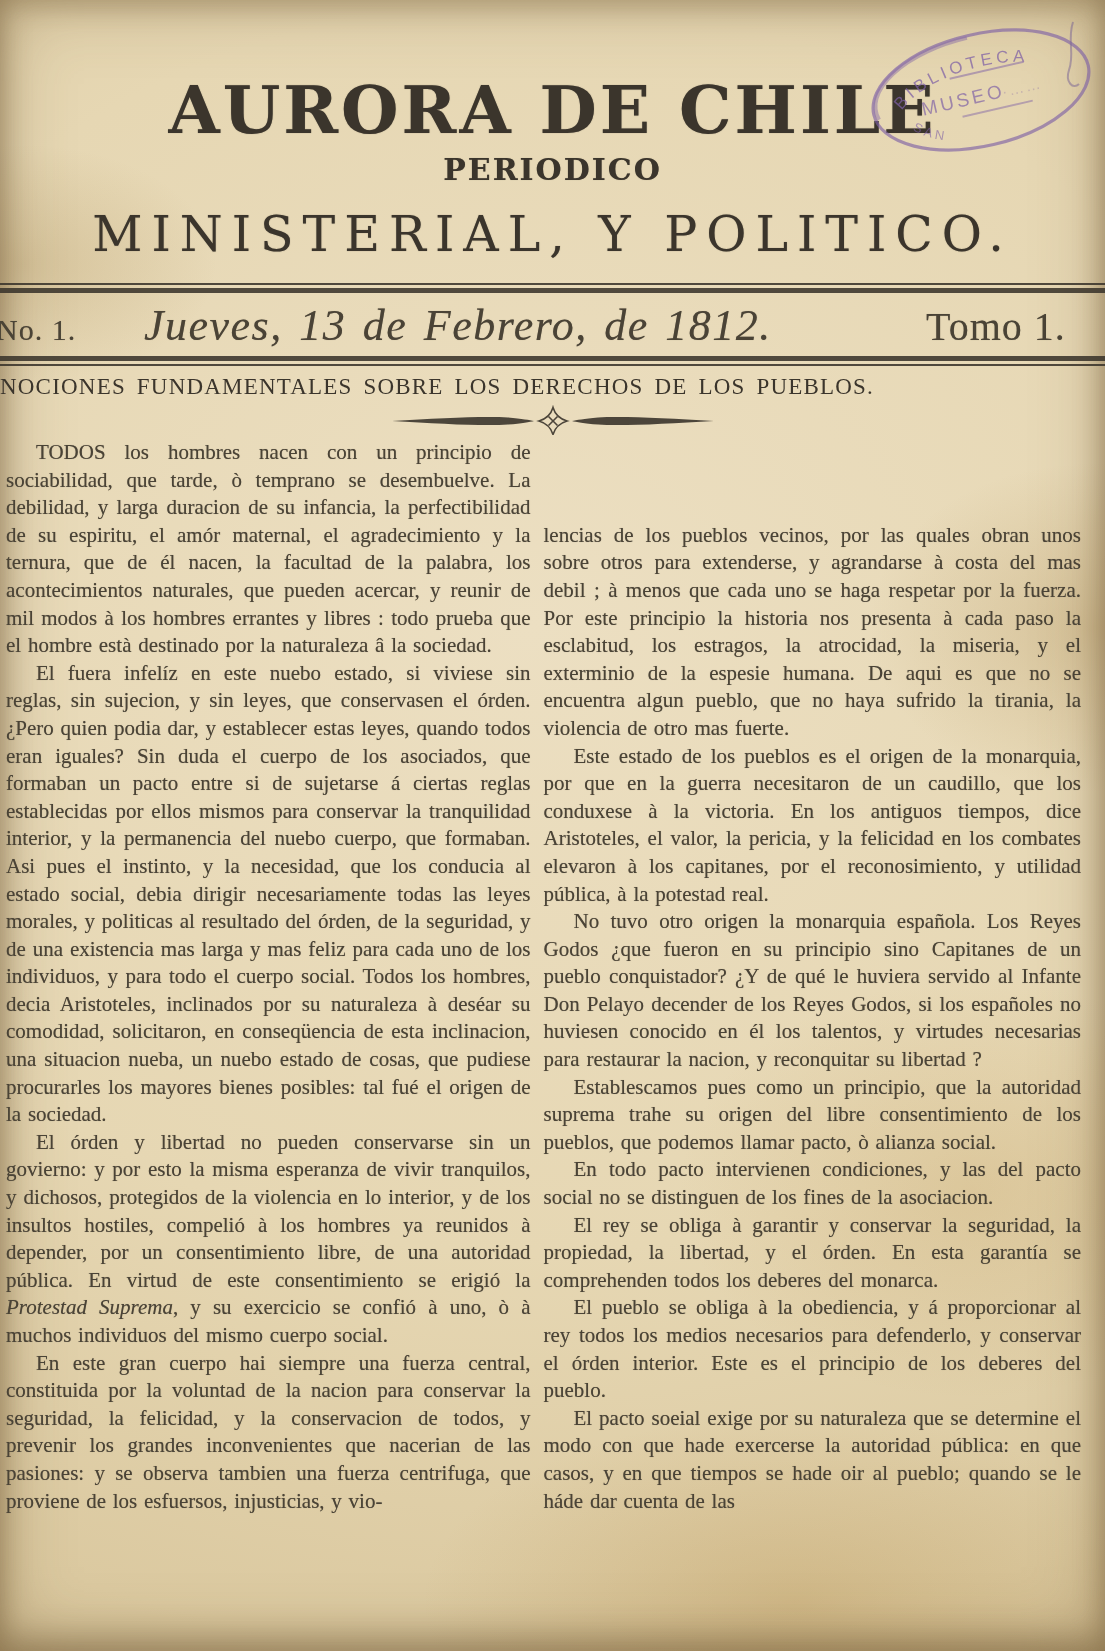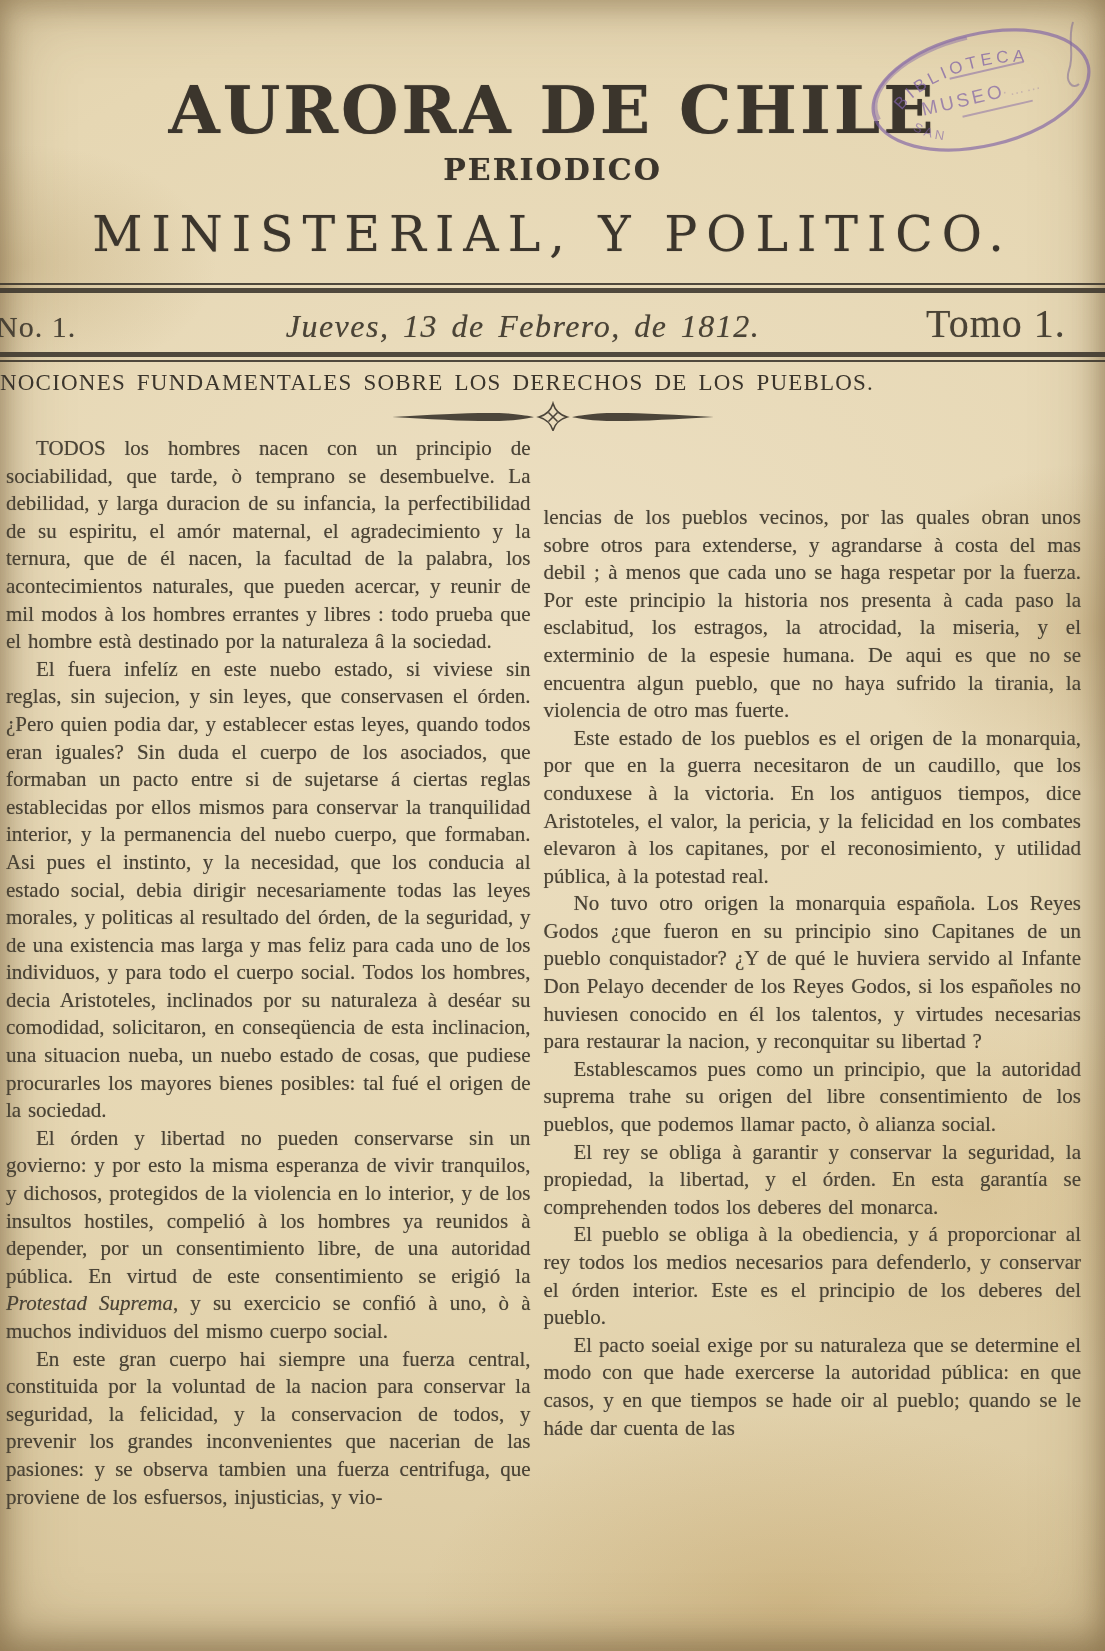--- a/index.html
+++ b/index.html
@@ -40,30 +40,30 @@
   .rule{margin:0;}
   .rule-top{margin-top:20px;border-top:2px solid var(--ink-strong,#3b352c);border-bottom:5px solid var(--ink-strong,#3b352c);height:3px;opacity:.88;}
   .rule-bottom{border-top:5px solid var(--ink-strong,#3b352c);border-bottom:2px solid var(--ink-strong,#3b352c);height:3px;opacity:.88;}
   
   .dateline{
     display:grid;grid-template-columns:120px 1fr 175px;align-items:baseline;
     padding:7px 4px 5px 0;
     gap:24px;
   }
   .issue{font-size:30px;letter-spacing:1px;padding-left:0;margin-left:-4px;}
-  .pubdate{font-style:italic;font-size:32px;text-align:center;letter-spacing:1.5px;word-spacing:4px;}
+  .pubdate{font-style:italic;font-size:44px;letter-spacing:1.5px;word-spacing:4px;}
   .volume{font-size:40px;text-align:left;letter-spacing:1px;}
   
   .article-heading{
     margin-top:8px;text-align:left;font-size:23px;line-height:26px;
     letter-spacing:1.2px;word-spacing:4px;color:var(--ink-strong,#3b352c);
   }
   .ornament{display:block;margin:5px auto 0;}
   
-  .columns{display:flex;margin-top:4px;padding:0 24px 0 6px;align-items:center;}
+  .columns{display:flex;margin-top:4px;padding:0 24px 0 6px;align-items:flex-end;}
   .col{font-size:21px;line-height:27.6px;text-align:justify;word-spacing:1.5px;}
   .col p{margin:0;text-indent:30px;}
   .col p.cont{text-indent:0;}
   .col-left{width:527px;}
   .col-right{width:540px;}
   .col-divider{width:2px;background:var(--ink,#4a4336);margin:2px 5px 0 6px;opacity:.8;}
   .col i{font-style:italic;}
 </style>
 </head>
 <body>
@@ -126,19 +126,20 @@
       <p>El fuera infelíz en este nuebo estado, si viviese sin reglas, sin sujecion, y sin leyes, que conservasen el órden.  ¿Pero quien podia dar, y establecer estas leyes, quando todos eran iguales?  Sin duda el cuerpo de los asociados, que formaban un pacto entre si de sujetarse á ciertas reglas establecidas por ellos mismos para conservar la tranquilidad interior, y la permanencia del nuebo cuerpo, que formaban.  Asi pues el instinto, y la necesidad, que los conducia al estado social, debia dirigir necesariamente todas las leyes morales, y politicas al resultado del órden, de la seguridad, y de una existencia mas larga y mas feliz para cada uno de los individuos, y para todo el cuerpo social.  Todos los hombres, decia Aristoteles, inclinados por su naturaleza à deséar su comodidad, solicitaron, en conseqüencia de esta inclinacion, una situacion nueba, un nuebo estado de cosas, que pudiese procurarles los mayores bienes posibles:  tal fué el origen de la sociedad.</p>
       <p><span>El órden y libertad no pueden conservarse sin un govierno:  y por esto la misma esperanza de vivir tranquilos, y dichosos, protegidos de la violencia en lo interior, y de los insultos hostiles, compelió à los hombres ya reunidos à depender, por un consentimiento libre, de una autoridad pública.  En virtud de este consentimiento se erigió la </span><i>Protestad Suprema</i><span>, y su exercicio se confió à uno, ò à muchos individuos del mismo cuerpo social.</span></p>
       <p>En este gran cuerpo hai siempre una fuerza central, constituida por la voluntad de la nacion para conservar la seguridad, la felicidad, y la conservacion de todos, y prevenir los grandes inconvenientes que nacerian de las pasiones:  y se observa tambien una fuerza centrifuga, que proviene de los esfuersos, injusticias, y vio-</p>
     </div>
     <div class="col-divider"></div>
     <div class="col col-right ink-soft">
       <p class="cont">lencias de los pueblos vecinos, por las quales obran unos sobre otros para extenderse, y agrandarse à costa del mas debil ; à menos que cada uno se haga respetar por la fuerza.  Por este principio la historia nos presenta à cada paso la esclabitud, los estragos, la atrocidad, la miseria, y el exterminio de la espesie humana.  De aqui es que no se encuentra algun pueblo, que no haya sufrido la tirania, la violencia de otro mas fuerte.</p>
       <p>Este estado de los pueblos es el origen de la monarquia, por que en la guerra necesitaron de un caudillo, que los conduxese à la victoria.  En los antiguos tiempos, dice Aristoteles, el valor, la pericia, y la felicidad en los combates elevaron à los capitanes, por el reconosimiento, y utilidad pública, à la potestad real.</p>
       <p>No tuvo otro origen la monarquia española.  Los Reyes Godos ¿que fueron en su principio sino Capitanes de un pueblo conquistador?  ¿Y de qué le huviera servido al Infante Don Pelayo decender de los Reyes Godos, si los españoles no huviesen conocido en él los talentos, y virtudes necesarias para restaurar la nacion, y reconquitar su libertad ?</p>
       <p>Establescamos pues como un principio, que la autoridad suprema trahe su origen del libre consentimiento de los pueblos, que podemos llamar pacto, ò alianza social.</p>
+      <p>En todo pacto intervienen condiciones, y las del pacto social no se distinguen de los fines de la asociacion.</p>
       <p>El rey se obliga à garantir y conservar la seguridad, la propiedad, la libertad, y el órden.  En esta garantía se comprehenden todos los deberes del monarca.</p>
       <p>El pueblo se obliga à la obediencia, y á proporcionar al rey todos los medios necesarios para defenderlo, y conservar el órden interior.  Este es el principio de los deberes del pueblo.</p>
       <p>El pacto soeial exige por su naturaleza que se determine el modo con que hade exercerse la autoridad pública:  en que casos, y en que tiempos se hade oir al pueblo;  quando se le háde dar cuenta de las</p>
     </div>
   </div>
 
 </div>
 
 </body></html>

